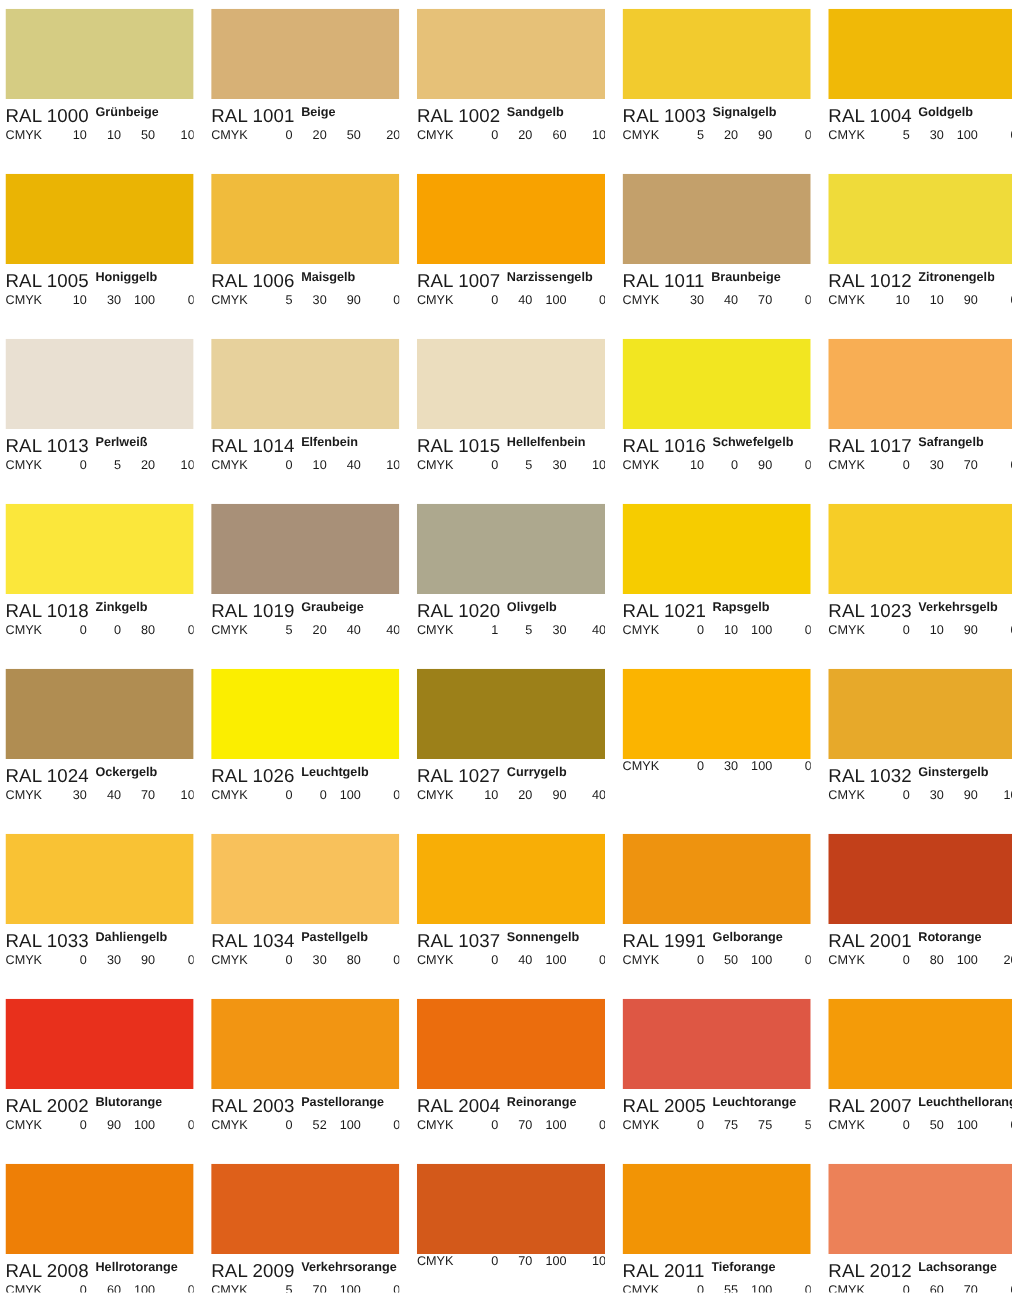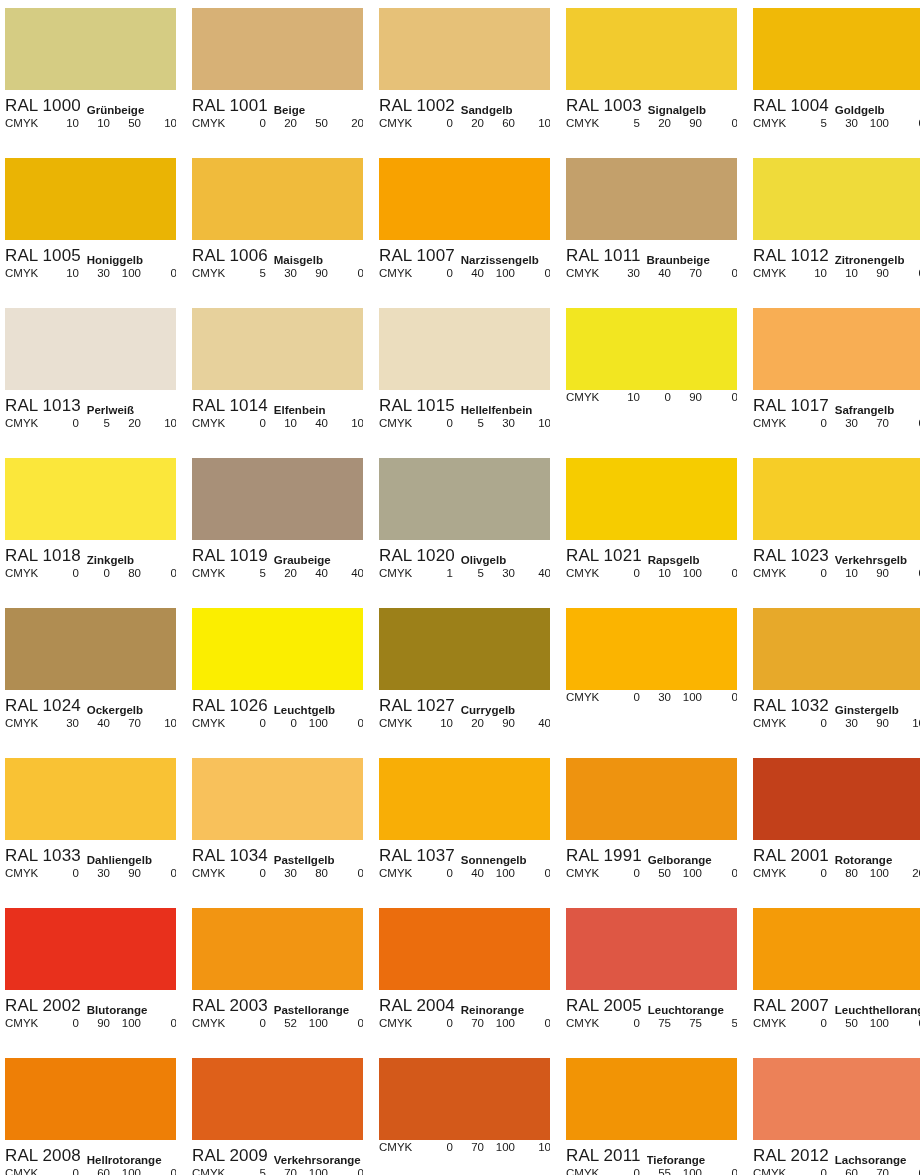--- a/index.html
+++ b/index.html
@@ -34,21 +34,21 @@
 
   .swatch {
     width: 171px;
     height: 82px;
     display: block;
   }
 
   .name-row {
     height: 26px;
     display: flex;
-    align-items: flex-end;
+    align-items: flex-start;
     white-space: nowrap;
     overflow: hidden;
     padding-top: 6px;
     box-sizing: border-box;
   }
 
   .ral-code {
     font-size: 17px;
     color: #1a1a1a;
     letter-spacing: 0.1px;
@@ -268,20 +268,24 @@
       <div class="cmyk-row">
         <span class="cmyk-label">CMYK</span>
         <span class="cmyk-val v1">0</span>
         <span class="cmyk-val v2">5</span>
         <span class="cmyk-val v3">30</span>
         <span class="cmyk-val v4">10</span>
       </div>
     </div>
     <div class="ral-cell">
       <div class="swatch" style="background-color: rgb(242, 230, 33);"></div>
+      <div class="name-row">
+        <span class="ral-code">RAL 1016</span>
+        <span class="ral-name">Schwefelgelb</span>
+      </div>
       <div class="cmyk-row">
         <span class="cmyk-label">CMYK</span>
         <span class="cmyk-val v1">10</span>
         <span class="cmyk-val v2">0</span>
         <span class="cmyk-val v3">90</span>
         <span class="cmyk-val v4">0</span>
       </div>
     </div>
     <div class="ral-cell">
       <div class="swatch" style="background-color: rgb(248, 174, 84);"></div>

